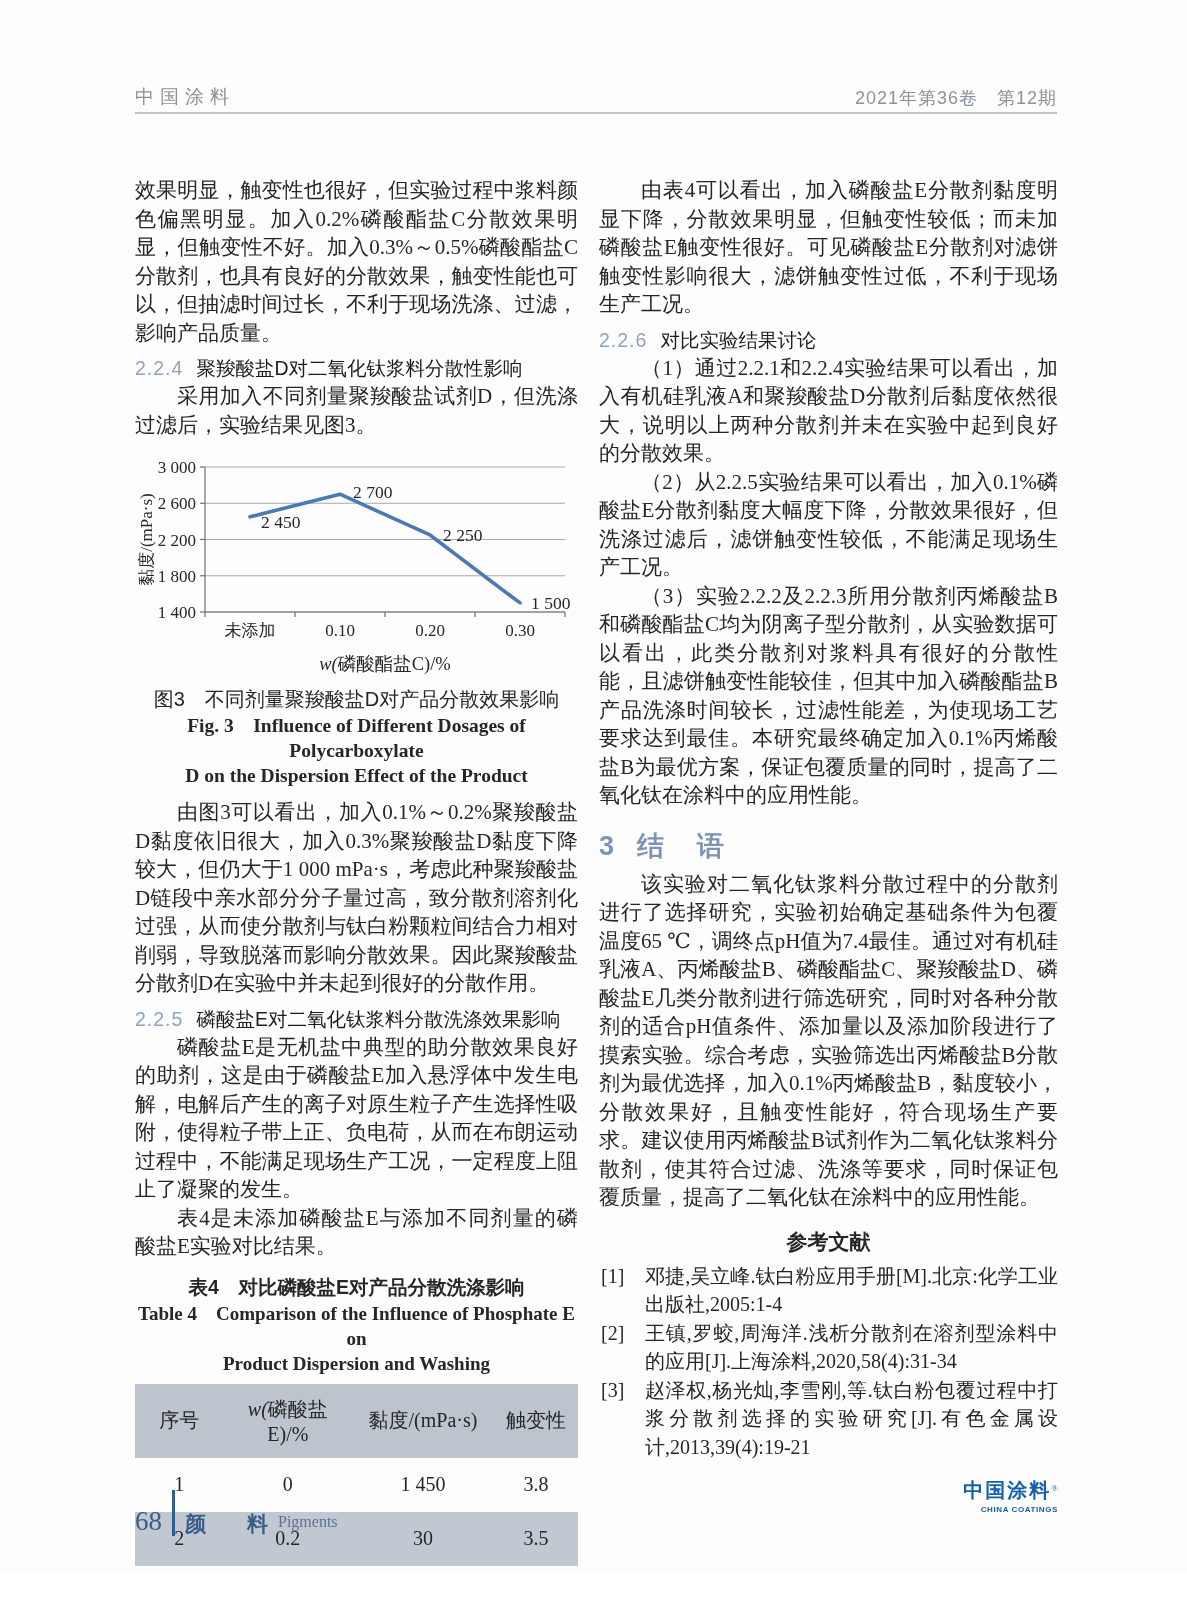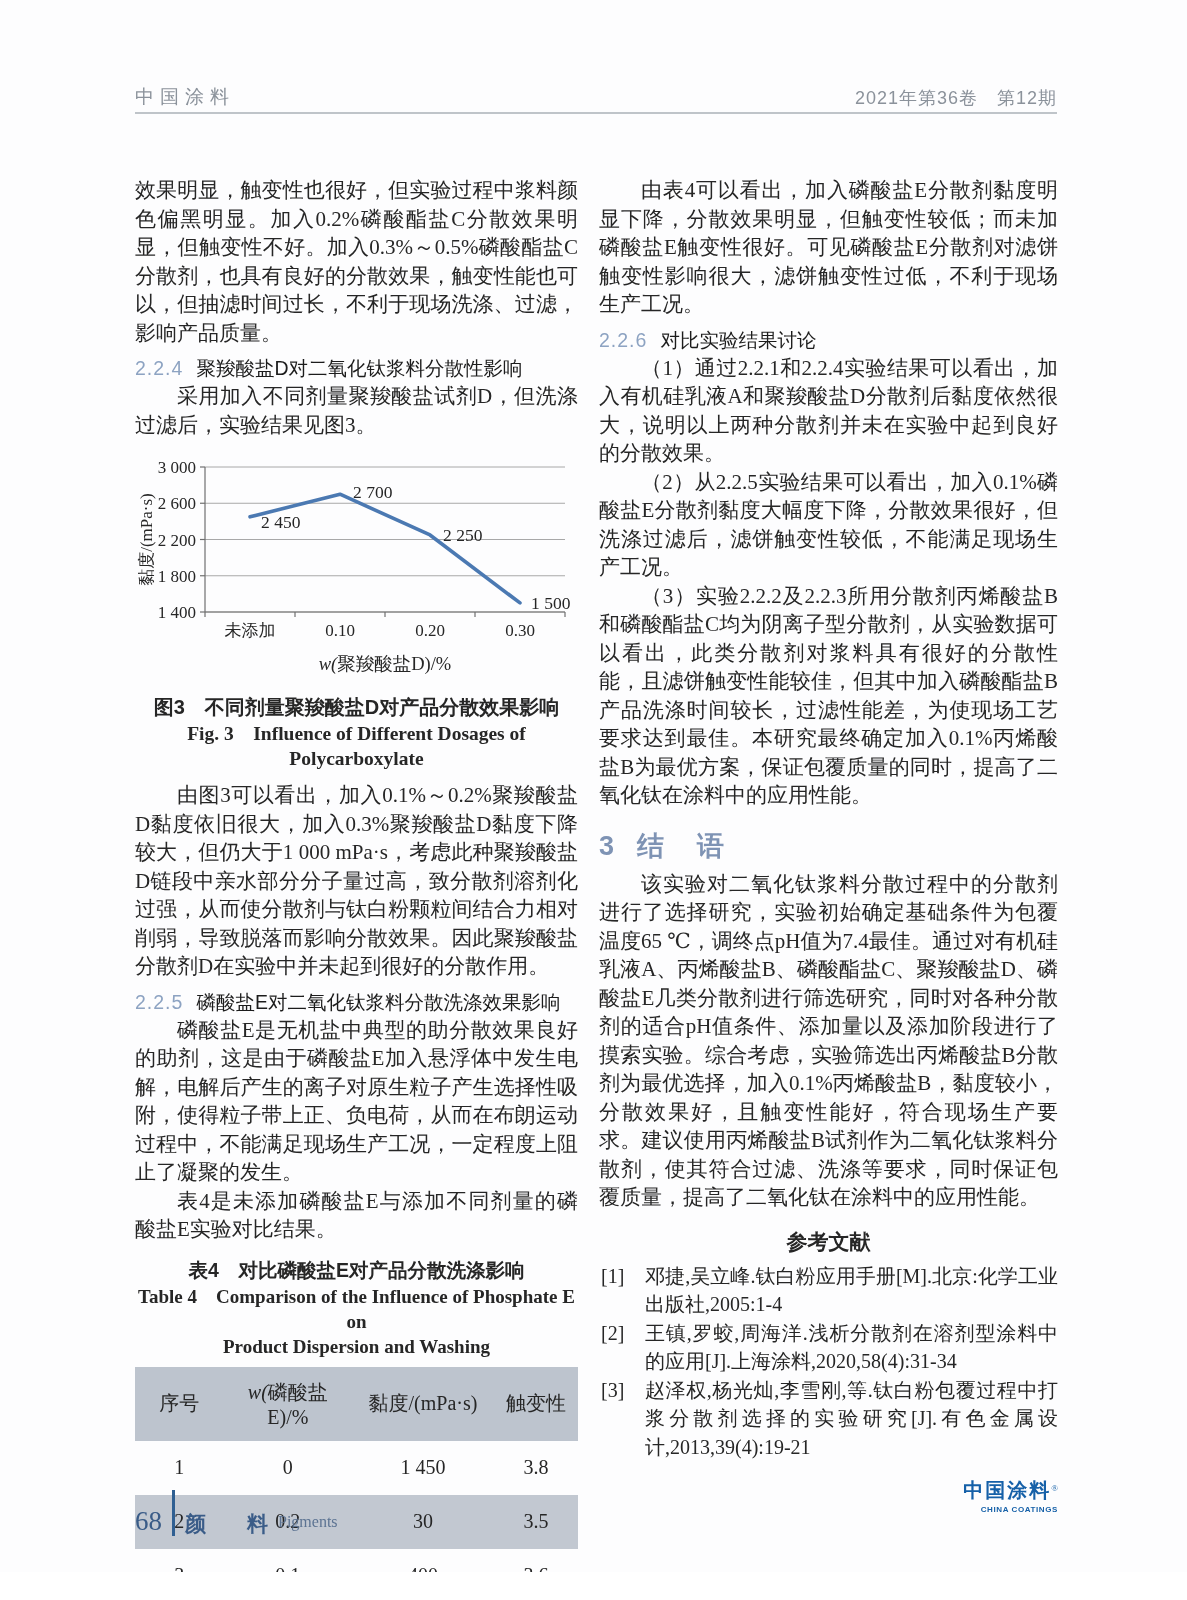--- a/index.html
+++ b/index.html
@@ -20,22 +20,22 @@
   .sec{margin:7px 0 0 0;font-family:"Liberation Sans","DejaVu Sans",sans-serif;font-weight:500;
        font-size:19.5px;line-height:28px;color:#1c1c1c;white-space:nowrap;}
   .secnum{color:#8da3c2;margin-right:13px;letter-spacing:1px;margin-top:45px;}
   
   .fig{margin-top:18px;}
   .chart-wrap{width:443px;}
   .chart-wrap text.tick{font-family:"Liberation Serif","DejaVu Serif",serif;font-size:17px;fill:#262626;}
   .chart-wrap text.dlabel{font-family:"Liberation Serif","DejaVu Serif",serif;font-size:17.5px;fill:#262626;}
   .xlabel{margin-top:2px;font-size:18.5px;text-align:center;padding-left:57px;line-height:26px;}
   .xlabel::first-letter{font-style:italic;}
-  .capzh{margin-top:16px;text-align:center;font-family:"Liberation Sans","DejaVu Sans",sans-serif;
-         font-weight:bold;font-size:20px;line-height:28px;}
+  .capzh{margin-top:8px;text-align:center;font-family:"Liberation Sans","DejaVu Sans",sans-serif;
+         font-weight:normal;font-size:20px;line-height:28px;}
   .capen{text-align:center;font-weight:bold;font-size:19.5px;line-height:25px;}
   
   .tblzh{margin-top:12px;text-align:center;font-family:"Liberation Sans","DejaVu Sans",sans-serif;
          font-weight:bold;font-size:19.5px;line-height:28px;}
   .tblen{text-align:center;font-weight:bold;font-size:19px;line-height:25px;}
   table.t4{width:100%;border-collapse:collapse;margin-top:8px;font-size:20px;}
   .t4 th,.t4 td{text-align:center;font-weight:normal;height:30px;padding:12px;}
   .t4 thead tr{background:#bdc4ce;}
   .t4 tbody tr.alt{background:#c2c8d1;}
   .t4 th.wcol::first-letter{font-style:italic;}
@@ -107,23 +107,24 @@
             <text x="205" y="179" text-anchor="middle" class="tick">0.10</text>
             <text x="295" y="179" text-anchor="middle" class="tick">0.20</text>
             <text x="385" y="179" text-anchor="middle" class="tick">0.30</text>
             <polyline points="115,59.84375 205,37.1875 295,77.96875 385,145.9375" fill="none" stroke="#4b79b2" stroke-width="3.6" stroke-linejoin="round" stroke-linecap="round"></polyline>
             <text x="126" y="70.84375" class="dlabel">2 450</text>
             <text x="218" y="41.1875" class="dlabel">2 700</text>
             <text x="308" y="83.96875" class="dlabel">2 250</text>
             <text x="396" y="151.9375" class="dlabel">1 500</text>
             <text x="17" y="82.5" text-anchor="middle" class="tick" transform="rotate(-90 17 82.5)">黏度/(mPa·s)</text>
           </svg></div>
-      <div class="xlabel">w(聚羧酸盐D)/%</div>
+      <div class="xlabel">w(磷酸酯盐C)/%</div>
       <div class="capzh">图3　不同剂量聚羧酸盐D对产品分散效果影响</div>
       <div class="capen">Fig. 3　Influence of Different Dosages of Polycarboxylate</div>
+      <div class="capen">D on the Dispersion Effect of the Product</div>
     </div>
 
     <p class="body" style="margin-top:10px;">由图3可以看出，加入0.1%～0.2%聚羧酸盐D黏度依旧很大，加入0.3%聚羧酸盐D黏度下降较大，但仍大于1 000 mPa·s，考虑此种聚羧酸盐D链段中亲水部分分子量过高，致分散剂溶剂化过强，从而使分散剂与钛白粉颗粒间结合力相对削弱，导致脱落而影响分散效果。因此聚羧酸盐分散剂D在实验中并未起到很好的分散作用。</p>
     <div class="sec">
       <span class="secnum">2.2.5</span><span>磷酸盐E对二氧化钛浆料分散洗涤效果影响</span>
     </div>
     <p class="body">磷酸盐E是无机盐中典型的助分散效果良好的助剂，这是由于磷酸盐E加入悬浮体中发生电解，电解后产生的离子对原生粒子产生选择性吸附，使得粒子带上正、负电荷，从而在布朗运动过程中，不能满足现场生产工况，一定程度上阻止了凝聚的发生。</p>
     <p class="body">表4是未添加磷酸盐E与添加不同剂量的磷酸盐E实验对比结果。</p>
 
     <div class="tblzh">表4　对比磷酸盐E对产品分散洗涤影响</div>

